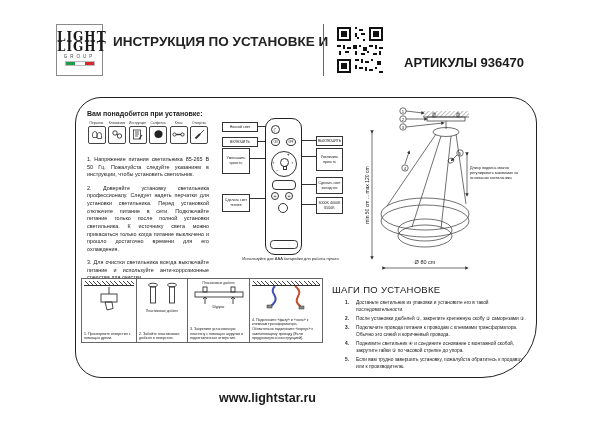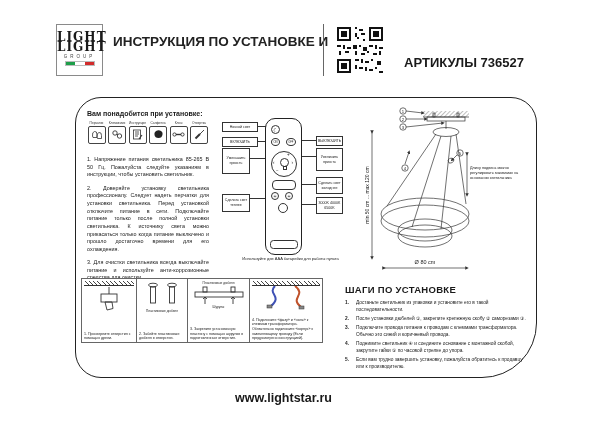--- a/index.html
+++ b/index.html
@@ -46,39 +46,39 @@
   .bulb{position:absolute;left:8px;top:6px;width:7px;height:7px;border:1px solid #333;border-radius:50%;}
   .bulb-base{position:absolute;left:10.5px;top:14px;width:2.5px;height:2px;border:0.5px solid #333;}
   .rpill{position:absolute;border:1px solid #333;border-radius:4px;}
   .remote-caption{left:228px;top:256px;width:125px;text-align:center;font-size:4px;color:#222;}
 
   
   .lamp-svg{left:363px;top:100px;}
   .lamp-note{left:470px;top:166px;width:54px;font-size:3.8px;line-height:1.35;}
 
   
-  .steps-head{left:345px;top:284px;font-size:9.5px;font-weight:bold;letter-spacing:0.3px;}
+  .steps-head{left:332px;top:284px;font-size:9.5px;font-weight:normal;letter-spacing:0.3px;}
   .steps{left:345px;top:300px;width:186px;}
   .step{display:flex;margin-bottom:2.6px;}
   .step-num{width:11px;font-size:4.8px;font-weight:bold;}
   .step-text{flex:1;font-size:4.8px;line-height:1.4;}
 
   
   .panels{left:81px;top:278px;display:flex;}
   .panel{height:65px;border:1px solid #666;box-sizing:border-box;padding:2px 2px 1px;
          display:flex;flex-direction:column;background:#fff;}
   .panel + .panel{border-left:none;}
   .p1{width:56px;}.p2{width:51px;}.p3{width:62px;}.p4{width:73px;}
   .hatch{height:4px;border-bottom:1px solid #333;
          background:repeating-linear-gradient(45deg,#444 0 0.7px,transparent 0.7px 3px);}
   .panel-label{font-size:3.2px;text-align:center;color:#222;}
   .panel-caption{font-size:3.6px;line-height:1.3;margin-top:auto;}
   .illo{display:block;margin:0 auto;}
 
-  .footer{left:16px;top:391px;width:535px;text-align:center;font-size:12.5px;font-weight:bold;}
+  .footer{left:0;top:391px;width:535px;text-align:center;font-size:12.5px;font-weight:bold;}
   svg{display:block;}
 </style>
 </head>
 <body>
 
 <div class="page">
 
   <div class="abs logo">
     <div class="logo-word first">LIGHT</div>
     <div class="logo-word">LIGHT</div>
@@ -132,21 +132,21 @@
         <rect x="20" y="17" width="2" height="2"></rect>
       <rect x="9" y="19" width="1" height="2"></rect>
         <rect x="11" y="20" width="2" height="1"></rect>
         <rect x="14" y="20" width="1" height="2"></rect>
       <rect x="16" y="21" width="2" height="1"></rect>
         <rect x="19" y="20" width="1" height="1"></rect>
         <rect x="21" y="22" width="2" height="1"></rect>
     </g>
   </svg>
 
-  <div class="abs hdr-articles">АРТИКУЛЫ 736527</div>
+  <div class="abs hdr-articles">АРТИКУЛЫ 936470</div>
 
   <div class="abs frame"></div>
 
   <div class="abs lp-head">Вам понадобится при установке:</div>
 
   <div class="abs tools">
     <div class="tool">
       <div class="tool-label">Перчатки</div>
       <div class="tool-box">
         <svg width="13" height="13" viewBox="0 0 13 13" fill="none" stroke="#333" stroke-width="0.8">

